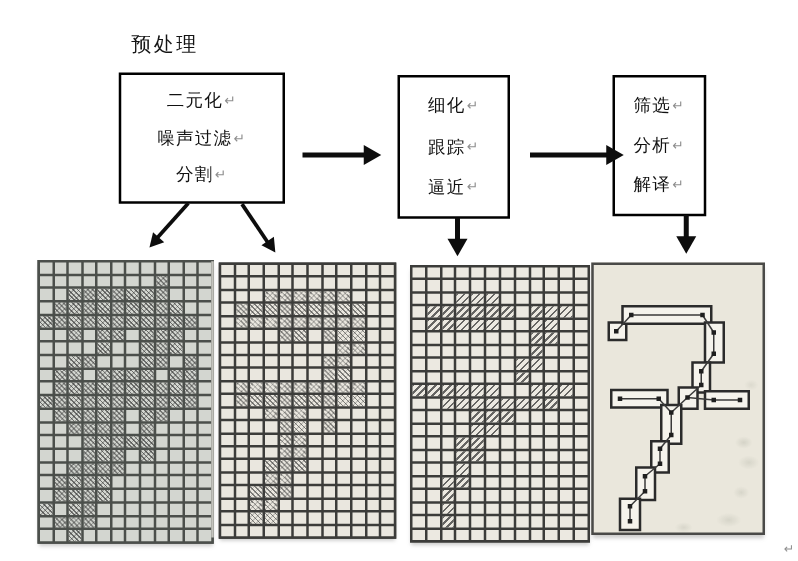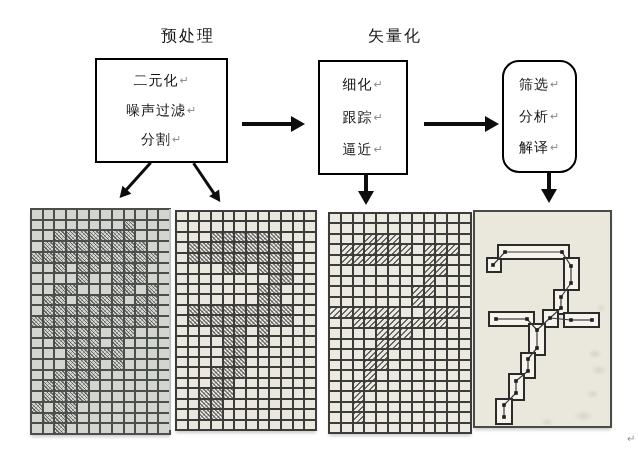--- a/index.html
+++ b/index.html
@@ -2,21 +2,21 @@
 <html><head>
 <meta charset="utf-8">
 <style>
   html,body{margin:0;padding:0;background:#ffffff;}
   .canvas{
     position:relative;width:638px;height:449px;background:#ffffff;overflow:hidden;
     font-family:"Liberation Sans",sans-serif;color:#111;
   }
   
   .stage-title{
-    position:absolute;top:26px;width:110px;text-align:right;
+    position:absolute;top:26px;width:110px;text-align:left;
     font-size:16px;letter-spacing:2px;color:#151515;
   }
   
   .pbox{
     position:absolute;border:2px solid #000;background:#fff;
     display:flex;flex-direction:column;justify-content:space-evenly;align-items:center;
   }
   .pbox .line{font-size:14px;letter-spacing:1px;white-space:nowrap;}
   .ret{font-size:11px;color:#8f8f8f;margin-left:1px;vertical-align:1px;}
   .title-ret{font-size:10px;color:#9a9a9a;margin-left:1px;}
@@ -67,35 +67,34 @@
   }
   .vpanel svg{position:absolute;inset:0;}
   .trailing-mark{position:absolute;left:627px;top:433px;font-size:10px;color:#8f8f8f;}
 </style>
 </head>
 <body>
 
 <div class="canvas">
 
   <div class="stage-title" style="left:105px;"><span>预处理</span></div>
-  <div class="stage-title" style="left:312px;"><span>矢量化</span></div>
 
   <div class="pbox" style="left:318px;top:60px;width:86px;height:111px;">
     <div class="line"><span>细化</span><span class="ret">↵</span></div>
     <div class="line"><span>跟踪</span><span class="ret">↵</span></div>
     <div class="line"><span>逼近</span><span class="ret">↵</span></div>
   </div>
 
   <div class="pbox" style="left:95px;top:58px;width:129px;height:101px;">
     <div class="line"><span>二元化</span><span class="ret">↵</span></div>
     <div class="line"><span>噪声过滤</span><span class="ret">↵</span></div>
     <div class="line"><span>分割</span><span class="ret">↵</span></div>
   </div>
 
-  <div class="pbox" style="left:502px;top:60px;width:71px;height:109px;border-radius:17px;">
+  <div class="pbox" style="left:490px;top:60px;width:71px;height:109px;">
     <div class="line"><span>筛选</span><span class="ret">↵</span></div>
     <div class="line"><span>分析</span><span class="ret">↵</span></div>
     <div class="line"><span>解译</span><span class="ret">↵</span></div>
   </div>
 
   <div class="arr" style="left:242px;top:124px;--len:63px;">
       <div class="shaft"></div>
       <div class="head"></div>
     </div>
   <div class="arr" style="left:424px;top:124px;--len:75px;">

